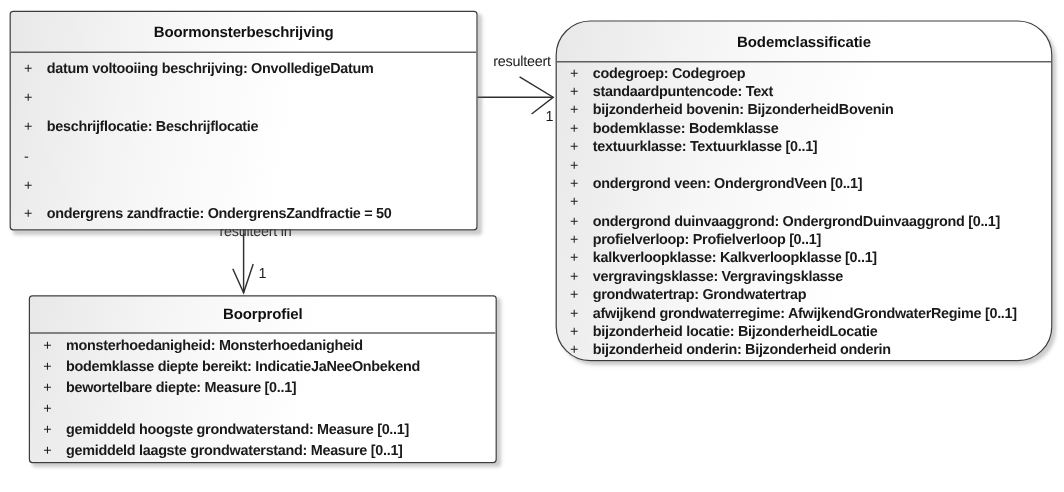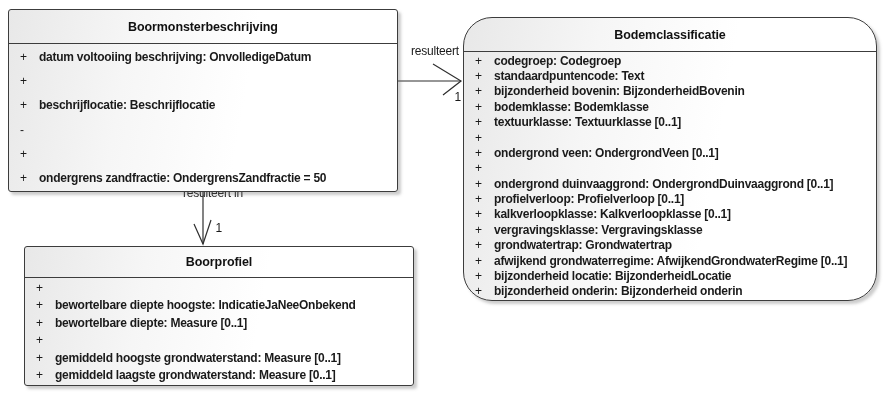--- a/index.html
+++ b/index.html
@@ -201,24 +201,25 @@
           <span class="attr-text">bijzonderheid onderin: Bijzonderheid onderin</span>
         </div>
       </div>
   </div>
 
   <div class="class-box" style="left:8px; top:246px; width:390px; height:140px;margin-left:16px;">
     <div class="class-header" style="height:31px;">Boorprofiel</div>
     <div class="class-body">
         <div class="attr-row">
           <span class="vis">+</span>
-        </div>
-        <div class="attr-row">
-          <span class="vis">+</span>
-          <span class="attr-text">bewortelbare diepte hoogste: IndicatieJaNeeOnbekend</span>
+          <span class="attr-text">monsterhoedanigheid: Monsterhoedanigheid</span>
+        </div>
+        <div class="attr-row">
+          <span class="vis">+</span>
+          <span class="attr-text">bodemklasse diepte bereikt: IndicatieJaNeeOnbekend</span>
         </div>
         <div class="attr-row">
           <span class="vis">+</span>
           <span class="attr-text">bewortelbare diepte: Measure [0..1]</span>
         </div>
         <div class="attr-row">
           <span class="vis">+</span>
         </div>
         <div class="attr-row">
           <span class="vis">+</span>

